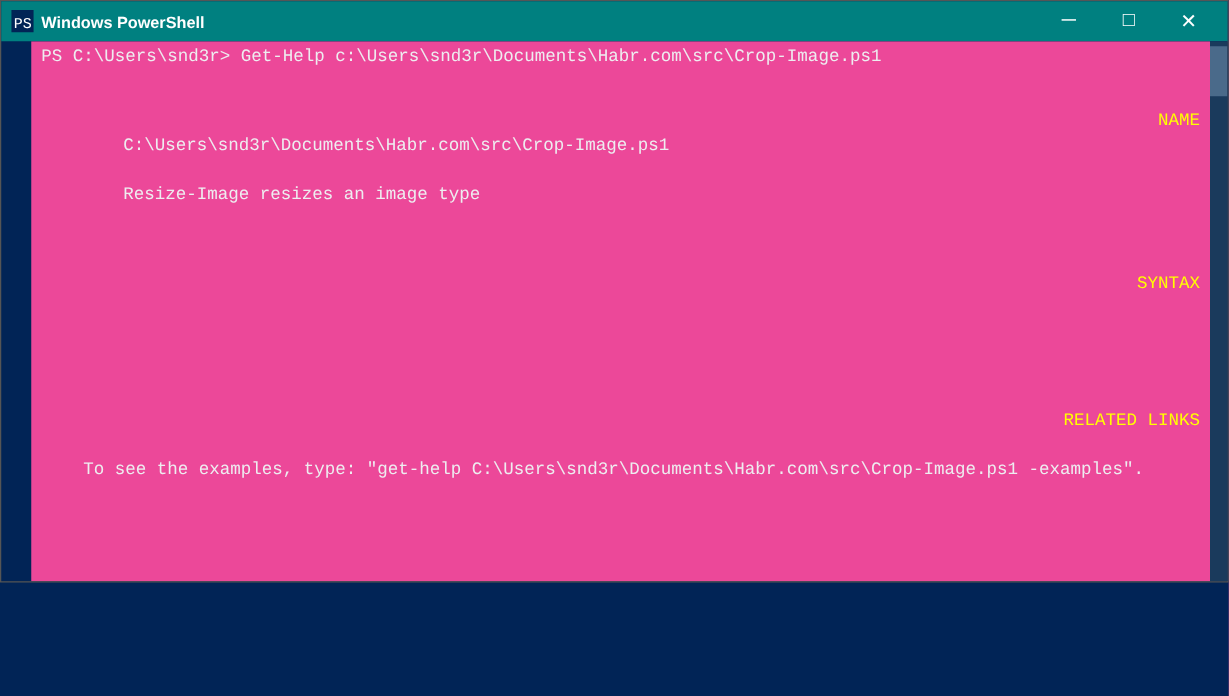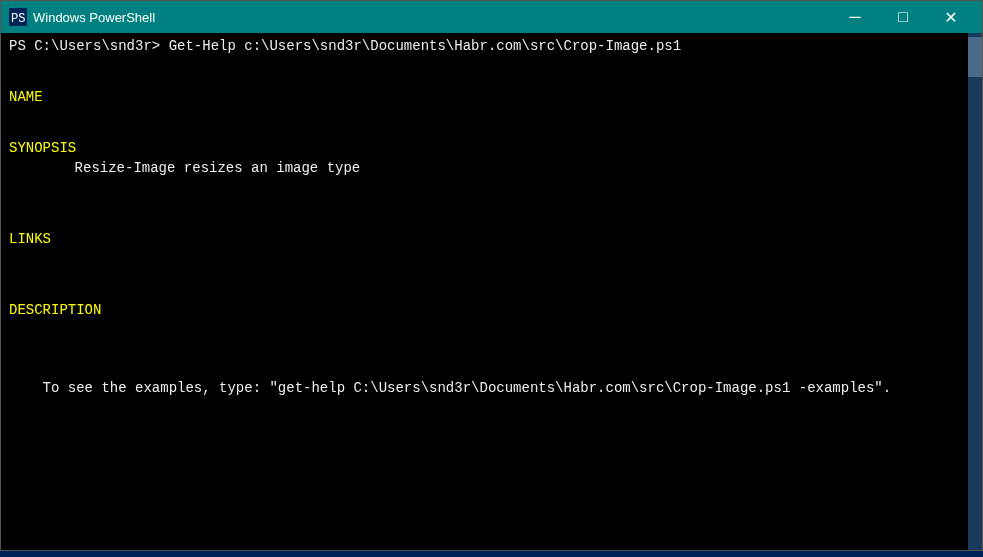--- a/index.html
+++ b/index.html
@@ -13,21 +13,21 @@
       height: 557px;
       font-family: 'Courier New', Courier, monospace;
       background: #012456;
       color: #eeedf0;
       font-size: 14px;
       overflow: hidden;
     }
 
     .window {
       width: 983px;
-      height: 551px;
+      height: 466px;
       display: flex;
       flex-direction: column;
       border: 1px solid #555;
     }
 
     .titlebar {
       height: 32px;
       background: linear-gradient(to bottom, #1a7a7a, #0d6b6b);
       background: #008080;
       display: flex;
@@ -53,21 +53,21 @@
 
     .titlebar-icon svg {
       width: 18px;
       height: 18px;
     }
 
     .titlebar-title {
       color: white;
       font-family: 'Segoe UI', Arial, sans-serif;
       font-size: 13px;
-      font-weight: normal;
+      font-weight: bold;
     }
 
     .titlebar-controls {
       display: flex;
       align-items: center;
       gap: 2px;
     }
 
     .ctrl-btn {
       width: 46px;
@@ -84,27 +84,28 @@
     }
 
     .content-area {
       flex: 1;
       display: flex;
       overflow: hidden;
     }
 
     .terminal {
       flex: 1;
-      background: #000000;
+      background: #ec4899;
       padding: 4px 8px;
       overflow-y: auto;
       overflow-x: hidden;
       color: #eeedf0;
       font-size: 14px;
       line-height: 1.4;
+      margin-left: 24px;
     }
 
     .scrollbar {
       width: 14px;
       background: #1a3a5c;
       flex-shrink: 0;
       position: relative;
     }
 
     .scrollbar-thumb {
@@ -118,20 +119,21 @@
 
     .prompt-line {
       color: #eeedf0;
       white-space: pre;
     }
 
     .section-header {
       color: #ffff00;
       margin-top: 12px;
       display: block;
+      text-align: right;
     }
 
     .section-content {
       padding-left: 32px;
       white-space: pre-wrap;
       word-break: break-all;
     }
 
     .empty-line {
       height: 1.4em;
@@ -165,39 +167,39 @@
   </div>
 
   <div class="content-area">
     <div class="terminal">
 
       <div class="prompt-line">PS C:\Users\snd3r&gt; Get-Help c:\Users\snd3r\Documents\Habr.com\src\Crop-Image.ps1</div>
 
       <div class="empty-line"></div>
 
       <span class="section-header">NAME</span>
-
-      <div class="empty-line"></div>
-
-      <span class="section-header">SYNOPSIS</span>
+      <div class="section-content">    C:\Users\snd3r\Documents\Habr.com\src\Crop-Image.ps1</div>
+
+      <div class="empty-line"></div>
+
       <div class="section-content">    Resize-Image resizes an image type</div>
 
       <div class="empty-line"></div>
       <div class="empty-line"></div>
 
-      <span class="section-header">LINKS</span>
-
-      <div class="empty-line"></div>
-      <div class="empty-line"></div>
-
-      <span class="section-header">DESCRIPTION</span>
-
-      <div class="empty-line"></div>
-      <div class="empty-line"></div>
-
+      <span class="section-header">SYNTAX</span>
+
+      <div class="empty-line"></div>
+      <div class="empty-line"></div>
+
+
+      <div class="empty-line"></div>
+      <div class="empty-line"></div>
+
+      <span class="section-header">RELATED LINKS</span>
 
       <div class="empty-line"></div>
 
       <div class="prompt-line">    To see the examples, type: "get-help C:\Users\snd3r\Documents\Habr.com\src\Crop-Image.ps1 -examples".</div>
 
     </div>
 
     <div class="scrollbar">
       <div class="scrollbar-thumb"></div>
     </div>

